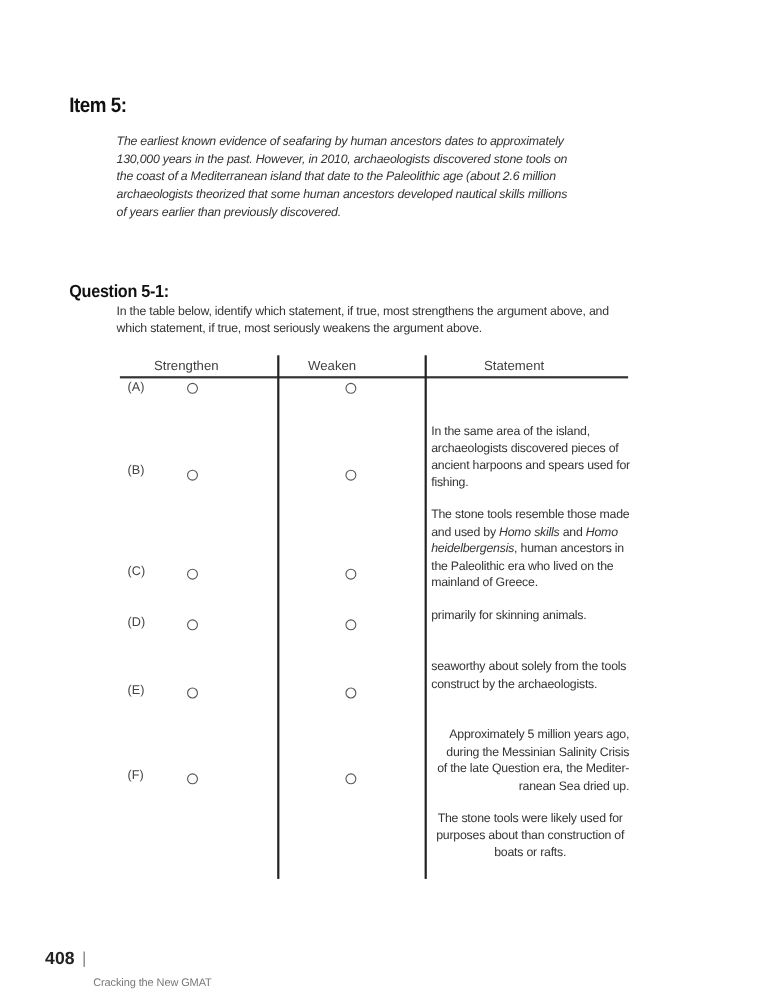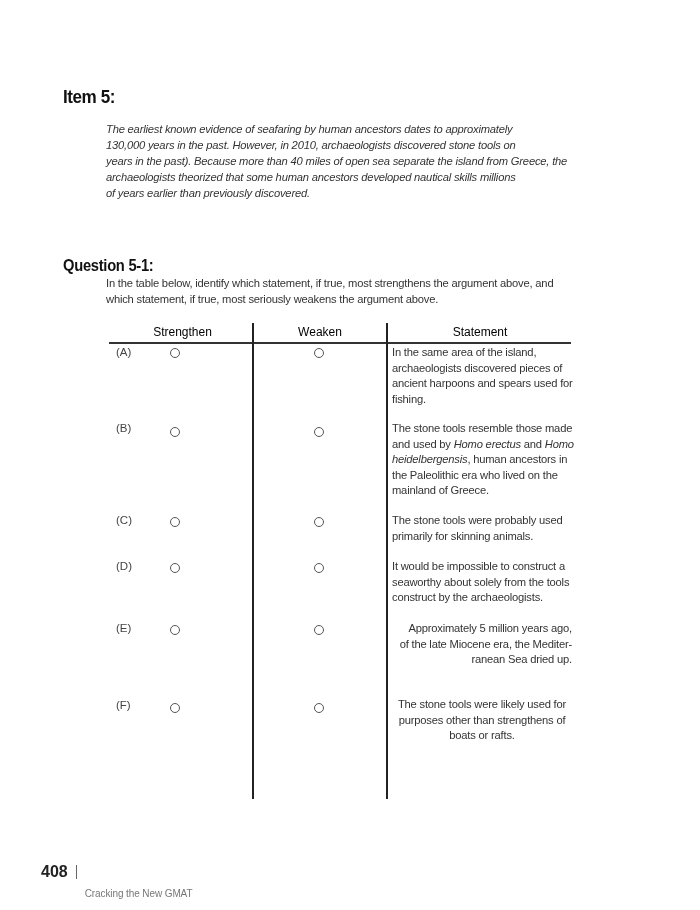--- a/index.html
+++ b/index.html
@@ -8,44 +8,44 @@
   .item-title { position:absolute; left:63px; top:86px; font-size:19px; font-weight:bold;
                 color:#111; letter-spacing:-0.5px; transform:scaleX(0.9); transform-origin:left; }
   .passage { position:absolute; left:106px; top:122px; width:460px; font-size:11.2px;
              line-height:15.9px; color:#333; letter-spacing:-0.2px; }
   .passage span { display:block; white-space:nowrap;font-style:italic; }
   .q-title { position:absolute; left:63px; top:257px; font-size:16px; font-weight:bold;
              color:#111; letter-spacing:-0.3px; transform:scaleX(0.92); transform-origin:left; }
   .q-prompt { position:absolute; left:106px; top:276px; width:480px; font-size:11.2px;
               line-height:15.6px; color:#333; letter-spacing:-0.2px; }
   .q-prompt span { display:block; white-space:nowrap; }
-  .th { position:absolute; top:325px; font-size:12px; color:#000000; text-align:center; }
+  .th { position:absolute; top:325px; font-size:12px; color:#404040; }
   .hline { position:absolute; left:109px; top:342px; width:462px; height:1.5px; background:#333; }
   .vline { position:absolute; top:323px; height:476px; width:2px; background:#222; }
   .row-label { position:absolute; left:116px; font-size:11.5px; color:#444; }
   .radio { position:absolute; width:8px; height:8px; border:1px solid #555; border-radius:50%;
            background:#fff; cursor:pointer; }
   .stmt { position:absolute; left:392px; width:180px; font-size:11.2px; line-height:15.6px;
-          color:#333; letter-spacing:-0.2px; }
+          color:#333; letter-spacing:-0.2px;margin-top:40px; }
   .stmt span { display:block; white-space:nowrap; }
   .stmt i { font-style:italic; }
   .footer { position:absolute; left:41px; top:844px; font-size:10px; color:#555; display:flex; align-items:center; }
   .page-num { font-weight:bold; color:#222; font-size:16px; }
   .footer-sep { display:inline-block; width:1px; height:14px; background:#666; margin:0 8px; }
   .footer-title { color:#777; letter-spacing:-0.1px;margin-top:44px; }
 </style>
 </head>
 <body>
 
 <div class="item-title">Item 5:</div>
 
 <div class="passage">
   <span>The earliest known evidence of seafaring by human ancestors dates to approximately</span>
   <span>130,000 years in the past. However, in 2010, archaeologists discovered stone tools on</span>
-  <span>years in the past). Because more than 40 miles of open sea separate the island from Greece, the</span>
+  <span>the coast of a Mediterranean island that date to the Paleolithic age (about 2.6 million</span>
   <span>archaeologists theorized that some human ancestors developed nautical skills millions</span>
   <span>of years earlier than previously discovered.</span>
 </div>
 
 <div class="q-title">Question 5-1:</div>
 <div class="q-prompt">
   <span>In the table below, identify which statement, if true, most strengthens the argument above, and</span>
   <span>which statement, if true, most seriously weakens the argument above.</span>
 </div>
 
@@ -65,58 +65,57 @@
     <span>archaeologists discovered pieces of</span>
     <span>ancient harpoons and spears used for</span>
     <span>fishing.</span>
   </div>
 
   <div class="row-label" style="top:422px;">(B)</div>
   <div class="radio" style="left:170px;top:427px;"></div>
   <div class="radio" style="left:314px;top:427px;"></div>
   <div class="stmt" style="top:421px;">
     <span>The stone tools resemble those made</span>
-    <span>and used by <i>Homo erectus</i> and <i>Homo</i></span>
+    <span>and used by <i>Homo skills</i> and <i>Homo</i></span>
     <span><i>heidelbergensis</i>, human ancestors in</span>
     <span>the Paleolithic era who lived on the</span>
     <span>mainland of Greece.</span>
   </div>
 
   <div class="row-label" style="top:514px;">(C)</div>
   <div class="radio" style="left:170px;top:517px;"></div>
   <div class="radio" style="left:314px;top:517px;"></div>
   <div class="stmt" style="top:513px;">
-    <span>The stone tools were probably used</span>
     <span>primarily for skinning animals.</span>
   </div>
 
   <div class="row-label" style="top:560px;">(D)</div>
   <div class="radio" style="left:170px;top:563px;"></div>
   <div class="radio" style="left:314px;top:563px;"></div>
   <div class="stmt" style="top:559px;">
-    <span>It would be impossible to construct a</span>
     <span>seaworthy about solely from the tools</span>
     <span>construct by the archaeologists.</span>
   </div>
 
   <div class="row-label" style="top:622px;">(E)</div>
   <div class="radio" style="left:170px;top:625px;"></div>
   <div class="radio" style="left:314px;top:625px;"></div>
   <div class="stmt" style="top:621px;text-align:right;">
     <span>Approximately 5 million years ago,</span>
-    <span>of the late Miocene era, the Mediter-</span>
+    <span>during the Messinian Salinity Crisis</span>
+    <span>of the late Question era, the Mediter-</span>
     <span>ranean Sea dried up.</span>
   </div>
 
   <div class="row-label" style="top:699px;">(F)</div>
   <div class="radio" style="left:170px;top:703px;"></div>
   <div class="radio" style="left:314px;top:703px;"></div>
   <div class="stmt" style="top:697px;text-align:center;">
     <span>The stone tools were likely used for</span>
-    <span>purposes other than strengthens of</span>
+    <span>purposes about than construction of</span>
     <span>boats or rafts.</span>
   </div>
 </div>
 
 <div class="footer">
   <span class="page-num">408</span>
   <span class="footer-sep"></span>
   <span class="footer-title">Cracking the New GMAT</span>
 </div>
 

